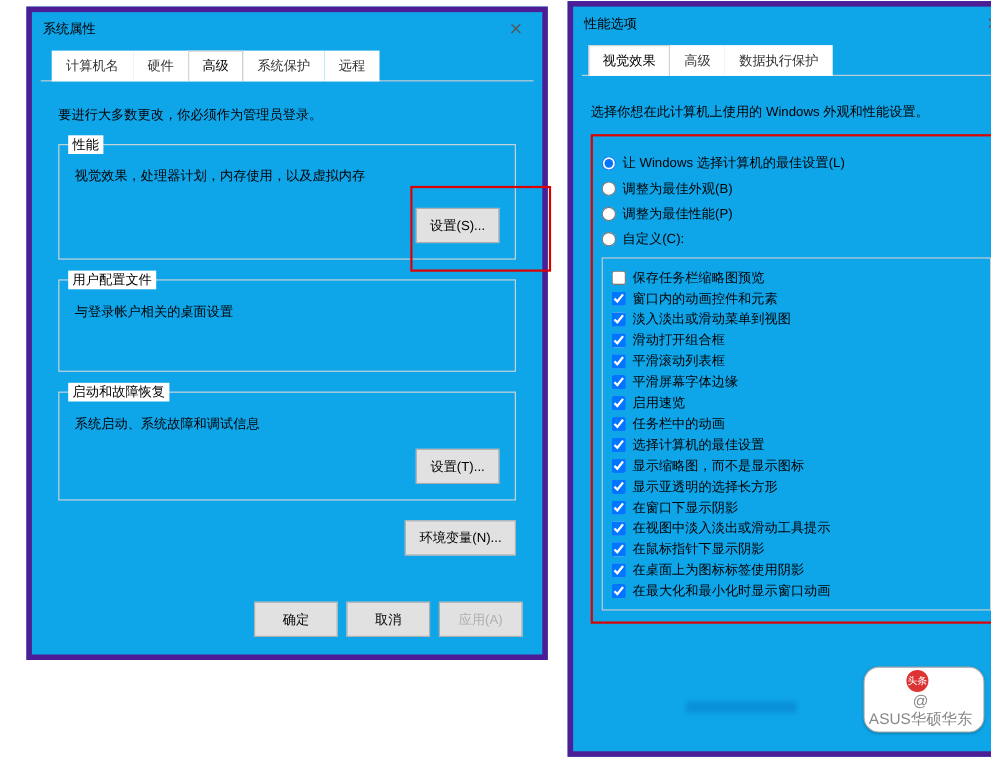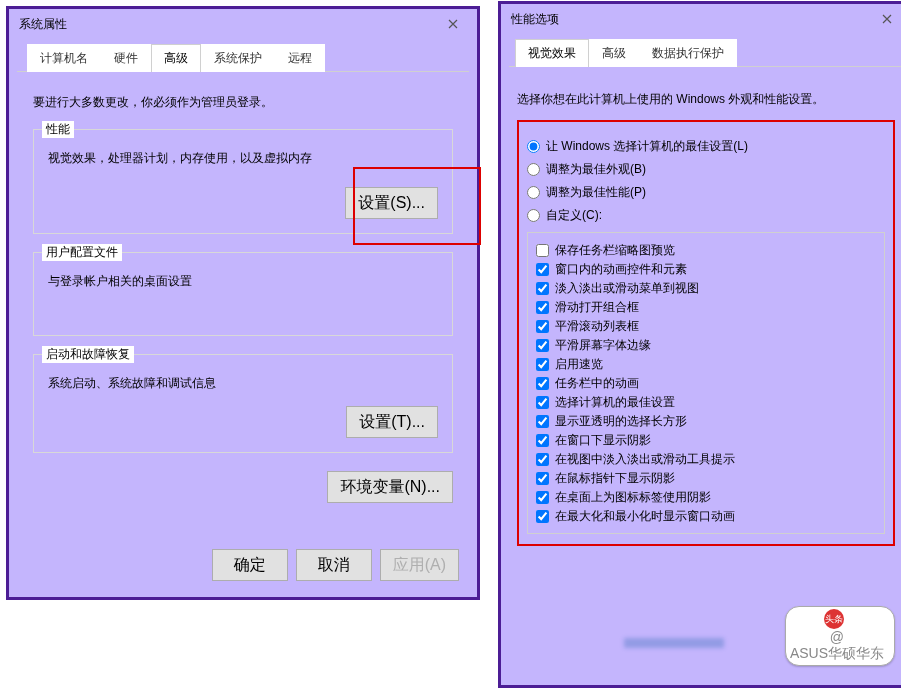--- a/index.html
+++ b/index.html
@@ -1,34 +1,34 @@
 <!DOCTYPE html>
 <html><head>
   <meta charset="utf-8">
   <style>
     * { box-sizing: border-box; margin: 0; padding: 0; }
     body { font-family: "Microsoft YaHei", "Segoe UI", sans-serif; font-size: 12px; background: #fff; width: 901px; height: 690px; position: relative; overflow: hidden; }
-    .dialog { position: absolute; background: #c4b5fd; border: 3px solid #4c1d95; }
+    .dialog { position: absolute; background: #0ea5e9; border: 5px solid #4c1d95; margin-left: 18px; }
     .dialog-left { left: 6px; top: 6px; width: 474px; height: 594px; }
     .dialog-right { left: 498px; top: 1px; width: 416px; height: 687px; }
     .titlebar { display: flex; align-items: center; justify-content: space-between; padding: 6px 8px 6px 10px; height: 30px; }
     .titlebar .title { font-size: 12px; color: #000; }
     .close-btn { width: 32px; height: 22px; display: flex; align-items: center; justify-content: center; cursor: default; }
     .close-btn svg { width: 10px; height: 10px; stroke: #555; stroke-width: 1.2; }
     .tabs { display: flex; padding-left: 10px; border-bottom: 1px solid #d0d0d0; margin: 4px 8px 0 8px; position: relative; }
     .tab { padding: 5px 12px 5px 12px; border: 1px solid transparent; border-bottom: none; margin-right: 0; cursor: default; position: relative; top: 1px; background: #fff; }
     .tab.active { border-color: #d0d0d0; background: #fff; z-index: 2; }
     .tab.inactive { color: #333; }
     .body { padding: 14px 24px; }
     .intro { margin: 8px 0 18px 0; color: #000; }
     .group { border: 1px solid #d8d8d8; margin-bottom: 18px; position: relative; padding: 14px 14px 14px 14px; }
     .group .legend { position: absolute; top: -9px; left: 8px; background: #fff; padding: 0 4px; color: #000; }
     .group .desc { margin: 6px 0 14px 0; color: #000; }
     .btn-row { display: flex; justify-content: flex-end; }
-    .btn { min-width: 76px; height: 24px; border: 1px solid #adadad; background: #e1e1e1; padding: 15px 12px; font-size: 16px; cursor: default; display: inline-flex; align-items: center; justify-content: center; margin-left: 8px; }
+    .btn { min-width: 76px; height: 24px; border: 1px solid #adadad; background: #e1e1e1; padding: 15px 12px; font-size: 12px; cursor: default; display: inline-flex; align-items: center; justify-content: center; margin-left: 8px; }
     .btn.disabled { color: #afafaf; text-shadow: none; }
     .dialog-left .highlight-settings { border: 2px solid #d00; position: absolute; left: 344px; top: 158px; width: 128px; height: 78px; pointer-events: none; }
     .bottom-row { position: absolute; bottom: 16px; right: 18px; display: flex; }
     .group.perf { min-height: 96px; }
     .group.perf .btn-row { margin-top: 20px; }
     .group.userprof { min-height: 84px; }
     .group.startup { min-height: 84px; }
     .envvar-row { display: flex; justify-content: flex-end; margin-top: 4px; }
     
     .right-body { padding: 10px 14px; }
@@ -165,20 +165,24 @@
           <label class="chk-row">
             <input type="checkbox" checked="" style="">
             <span>任务栏中的动画</span>
           </label>
           <label class="chk-row">
             <input type="checkbox" checked="" style="">
             <span>选择计算机的最佳设置</span>
           </label>
           <label class="chk-row">
             <input type="checkbox" checked="" style="">
+            <span>显示缩略图，而不是显示图标</span>
+          </label>
+          <label class="chk-row">
+            <input type="checkbox" checked="" style="">
             <span>显示亚透明的选择长方形</span>
           </label>
           <label class="chk-row">
             <input type="checkbox" checked="" style="">
             <span>在窗口下显示阴影</span>
           </label>
           <label class="chk-row">
             <input type="checkbox" checked="" style="">
             <span>在视图中淡入淡出或滑动工具提示</span>
           </label>

